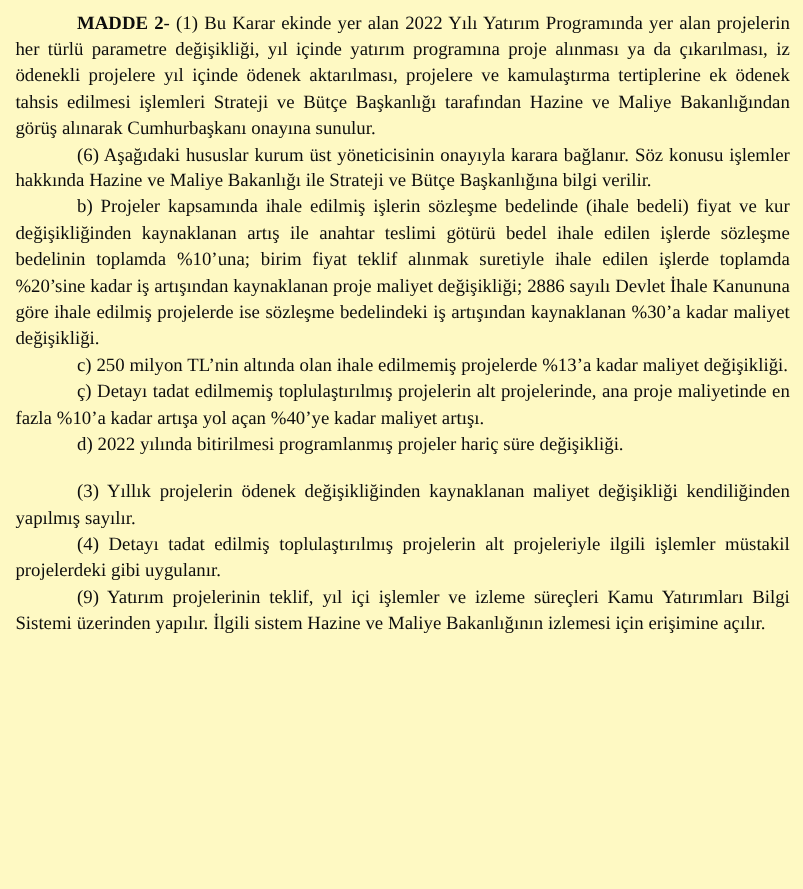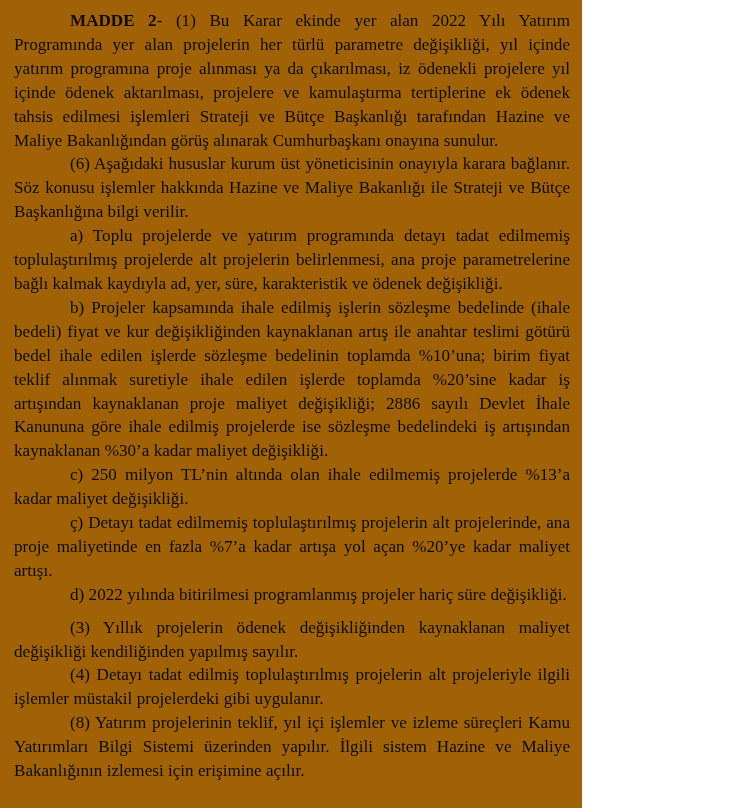--- a/index.html
+++ b/index.html
@@ -10,66 +10,65 @@
   }
   body {
     width: 730px;
     height: 808px;
     overflow: hidden;
     font-family: "Liberation Serif", "DejaVu Serif", serif;
     color: #0d0d0d;
     -webkit-font-smoothing: antialiased;
   }
   #page {
-    width: 582px;
+    width: 730px;
     height: 808px;
     position: relative;
-    background: #a16207;
+    background: #fef9c3;
     box-sizing: border-box;
     padding: 9px 12px 0 14px;
   }
   .para {
     font-size: 17.1px;
     line-height: 23.9px;
     text-align: justify;
     text-justify: inter-word;
     text-indent: 56px;
     margin: 0;
     padding: 0;
     hyphens: none;
     word-spacing: 0.1px;
   }
   .para.gap-before {
-    margin-top: 9px;
+    margin-top: 20px;
   }
   .lead {
     font-weight: bold;
   }
   
 </style>
 </head>
 <body>
 
 <div id="page">
 
   <p class="para"><span class="lead">MADDE 2</span><span>-</span><span> (1) Bu Karar ekinde yer alan 2022 Yılı Yatırım Programında yer alan projelerin her türlü parametre değişikliği, yıl içinde yatırım programına proje alınması ya da çıkarılması, iz ödenekli projelere yıl içinde ödenek aktarılması, projelere ve kamulaştırma tertiplerine ek ödenek tahsis edilmesi işlemleri Strateji ve Bütçe Başkanlığı tarafından Hazine ve Maliye Bakanlığından görüş alınarak Cumhurbaşkanı onayına sunulur.</span></p>
 
   <p class="para">(6) Aşağıdaki hususlar kurum üst yöneticisinin onayıyla karara bağlanır. Söz konusu işlemler hakkında Hazine ve Maliye Bakanlığı ile Strateji ve Bütçe Başkanlığına bilgi verilir.</p>
 
-  <p class="para">a) Toplu projelerde ve yatırım programında detayı tadat edilmemiş toplulaştırılmış projelerde alt projelerin belirlenmesi, ana proje parametrelerine bağlı kalmak kaydıyla ad, yer, süre, karakteristik ve ödenek değişikliği.</p>
 
   <p class="para">b) Projeler kapsamında ihale edilmiş işlerin sözleşme bedelinde (ihale bedeli) fiyat ve kur değişikliğinden kaynaklanan artış ile anahtar teslimi götürü bedel ihale edilen işlerde sözleşme bedelinin toplamda %10’una; birim fiyat teklif alınmak suretiyle ihale edilen işlerde toplamda %20’sine kadar iş artışından kaynaklanan proje maliyet değişikliği; 2886 sayılı Devlet İhale Kanununa göre ihale edilmiş projelerde ise sözleşme bedelindeki iş artışından kaynaklanan %30’a kadar maliyet değişikliği.</p>
 
   <p class="para">c) 250 milyon TL’nin altında olan ihale edilmemiş projelerde %13’a kadar maliyet değişikliği.</p>
 
-  <p class="para">ç) Detayı tadat edilmemiş toplulaştırılmış projelerin alt projelerinde, ana proje maliyetinde en fazla %7’a kadar artışa yol açan %20’ye kadar maliyet artışı.</p>
+  <p class="para">ç) Detayı tadat edilmemiş toplulaştırılmış projelerin alt projelerinde, ana proje maliyetinde en fazla %10’a kadar artışa yol açan %40’ye kadar maliyet artışı.</p>
 
   <p class="para">d) 2022 yılında bitirilmesi programlanmış projeler hariç süre değişikliği.</p>
 
 
   <p class="para gap-before">(3) Yıllık projelerin ödenek değişikliğinden kaynaklanan maliyet değişikliği kendiliğinden yapılmış sayılır.</p>
 
   <p class="para">(4) Detayı tadat edilmiş toplulaştırılmış projelerin alt projeleriyle ilgili işlemler müstakil projelerdeki gibi uygulanır.</p>
 
 
-  <p class="para">(8) Yatırım projelerinin teklif, yıl içi işlemler ve izleme süreçleri Kamu Yatırımları Bilgi Sistemi üzerinden yapılır. İlgili sistem Hazine ve Maliye Bakanlığının izlemesi için erişimine açılır.</p>
+  <p class="para">(9) Yatırım projelerinin teklif, yıl içi işlemler ve izleme süreçleri Kamu Yatırımları Bilgi Sistemi üzerinden yapılır. İlgili sistem Hazine ve Maliye Bakanlığının izlemesi için erişimine açılır.</p>
 
 </div>
 
 </body></html>

